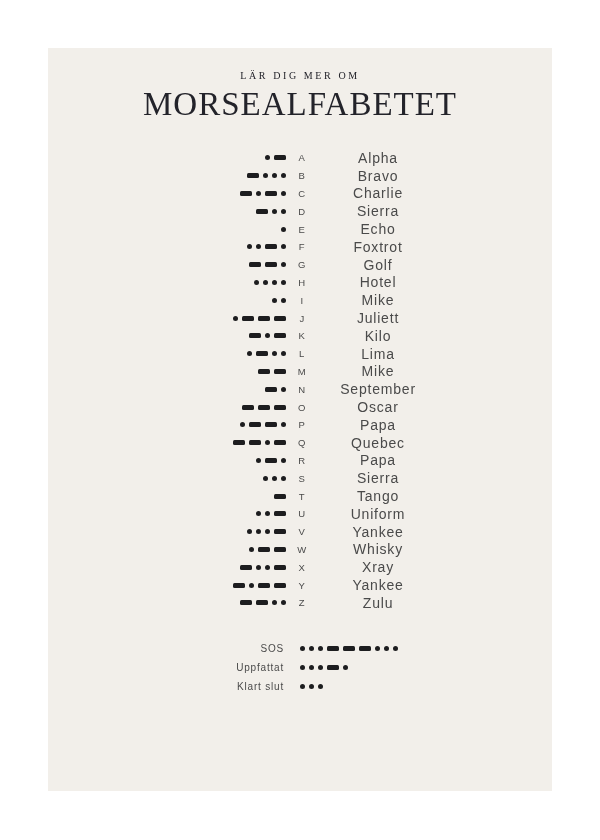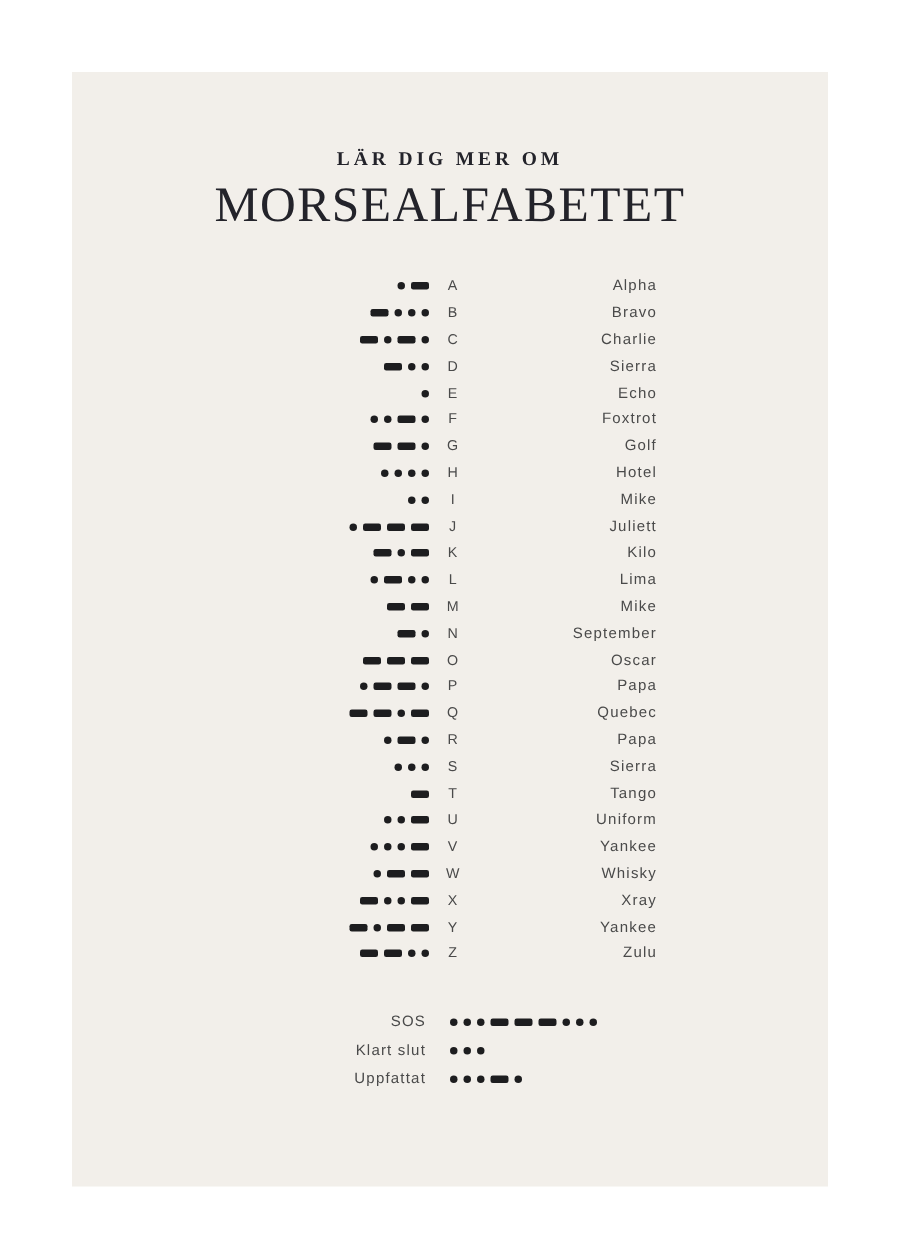--- a/index.html
+++ b/index.html
@@ -10,24 +10,24 @@
     overflow: hidden;
   }
   .poster {
     position: absolute;
     left: 48px; top: 48px;
     width: 504px; height: 743px;
     background: var(--poster-bg, #f2efea);
     text-align: center;
   }
   .eyebrow {
-    padding-top: 50px;
+    padding-top: 22px;
     font-family: "Liberation Serif", serif;
-    font-size: 13px;
-    font-weight: 700;
+    font-size: 10px;
+    font-weight: 400;
     letter-spacing: 2.6px;
     color: var(--ink, #23232a);
   }
   .title {
     margin-top: 5px;
     font-family: "Liberation Serif", serif;
     font-size: 33px;
     font-weight: 400;
     letter-spacing: 1px;
     color: var(--ink, #23232a);
@@ -63,24 +63,24 @@
   .letter {
     width: 16px;
     margin: 0 8px;
     font-size: 9.5px;
     letter-spacing: 0.5px;
     color: var(--text, #4a4a4a);
     text-align: center;
   }
   .word {
     width: 120px;
-    font-size: 10px;
+    font-size: 14px;
     letter-spacing: 0.8px;
     color: var(--text, #4a4a4a);
-    text-align: right;
+    text-align: center;
   }
   .signals { margin-top: 27px; }
   .srow {
     display: flex;
     align-items: center;
     justify-content: center;
     height: 19.3px;
   }
   .slabel {
     width: 130px;
@@ -355,31 +355,31 @@
           <span class="dot"></span>
           <span class="dash"></span>
           <span class="dash"></span>
           <span class="dash"></span>
           <span class="dot"></span>
           <span class="dot"></span>
           <span class="dot"></span>
         </div>
       </div>
       <div class="srow">
+        <div class="slabel">Uppfattat</div>
+        <div class="smorse">
+          <span class="dot"></span>
+          <span class="dot"></span>
+          <span class="dot"></span>
+          <span class="dash"></span>
+          <span class="dot"></span>
+        </div>
+      </div>
+      <div class="srow">
         <div class="slabel">Klart slut</div>
         <div class="smorse">
           <span class="dot"></span>
           <span class="dot"></span>
-          <span class="dot"></span>
-        </div>
-      </div>
-      <div class="srow">
-        <div class="slabel">Uppfattat</div>
-        <div class="smorse">
-          <span class="dot"></span>
-          <span class="dot"></span>
-          <span class="dot"></span>
-          <span class="dash"></span>
           <span class="dot"></span>
         </div>
       </div>
     </div>
 </div>
 
 </body></html>

